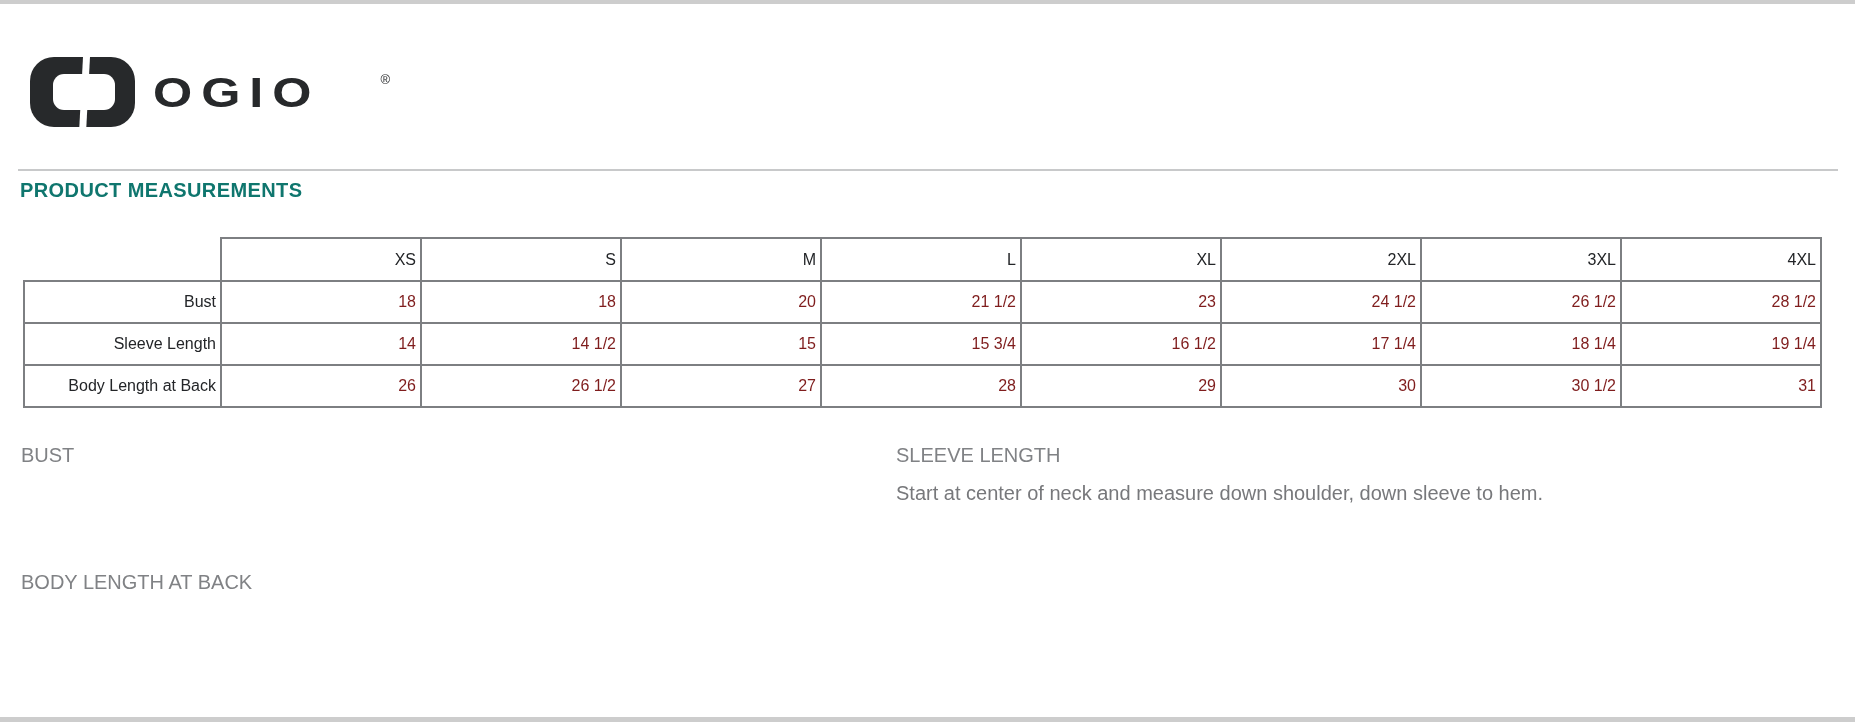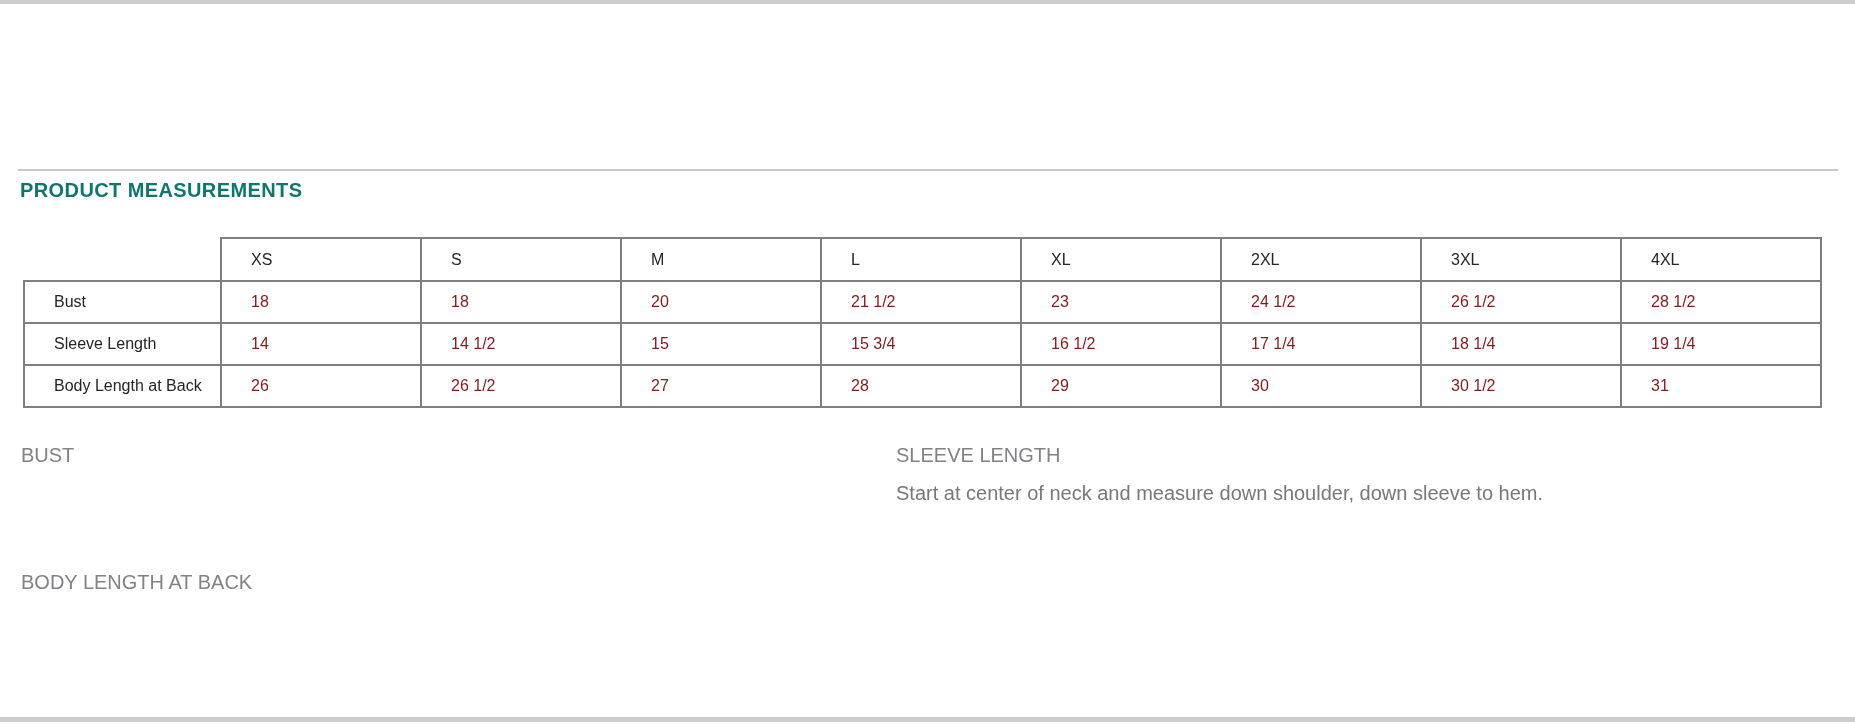--- a/index.html
+++ b/index.html
@@ -38,21 +38,21 @@
     font-size:20px; font-weight:bold; color:#0f766e; letter-spacing:0.4px;
   }
 
   
   table.measurements {
     position:absolute; left:23px; top:237px; width:1799px;
     border-collapse:collapse; table-layout:fixed; font-size:16px;
   }
   .measurements th, .measurements td {
     border:2px solid #7d7f82; height:42px;
-    padding:0 4px 0 29px; text-align:left; vertical-align:middle;
+    padding:0 4px 0 29px; text-align:right; vertical-align:middle;
     font-weight:400; white-space:nowrap; overflow:hidden;
   }
   .measurements thead th { height:43px; color:#232528; }
   .measurements th.corner { border:none; }
   .measurements tbody th { color:#232528; }
   .measurements tbody td { color:#7f1d1d; }
   col.col-label { width:197px; }
 
   
   .def { position:absolute; width:820px; }
@@ -64,20 +64,31 @@
   }
   .def p { font-size:20px; font-weight:400; color:#77787b; line-height:24px; }
 </style>
 </head>
 <body>
 
 <div class="page">
 
   <div class="edge-bar top"></div>
 
+  <div class="logo">
+    <svg class="logo-icon" viewBox="0 0 105 70" xmlns="http://www.w3.org/2000/svg">
+      <rect x="0" y="0" width="105" height="70" rx="24" fill="#27292b"></rect>
+      <rect x="23" y="17" width="62" height="36" rx="11" fill="#ffffff"></rect>
+      <rect x="53" y="-4" width="7" height="78" fill="#ffffff" transform="skewX(-3)"></rect>
+    </svg>
+    <span class="wordmark-wrap">
+      <span class="wordmark">OGIO</span>
+      <span class="reg-mark">®</span>
+    </span>
+  </div>
 
 
   <div class="divider"></div>
 
   <div class="section-heading">PRODUCT MEASUREMENTS</div>
 
   <table class="measurements">
     <colgroup>
       <col class="col-label">
       <col span="8">

